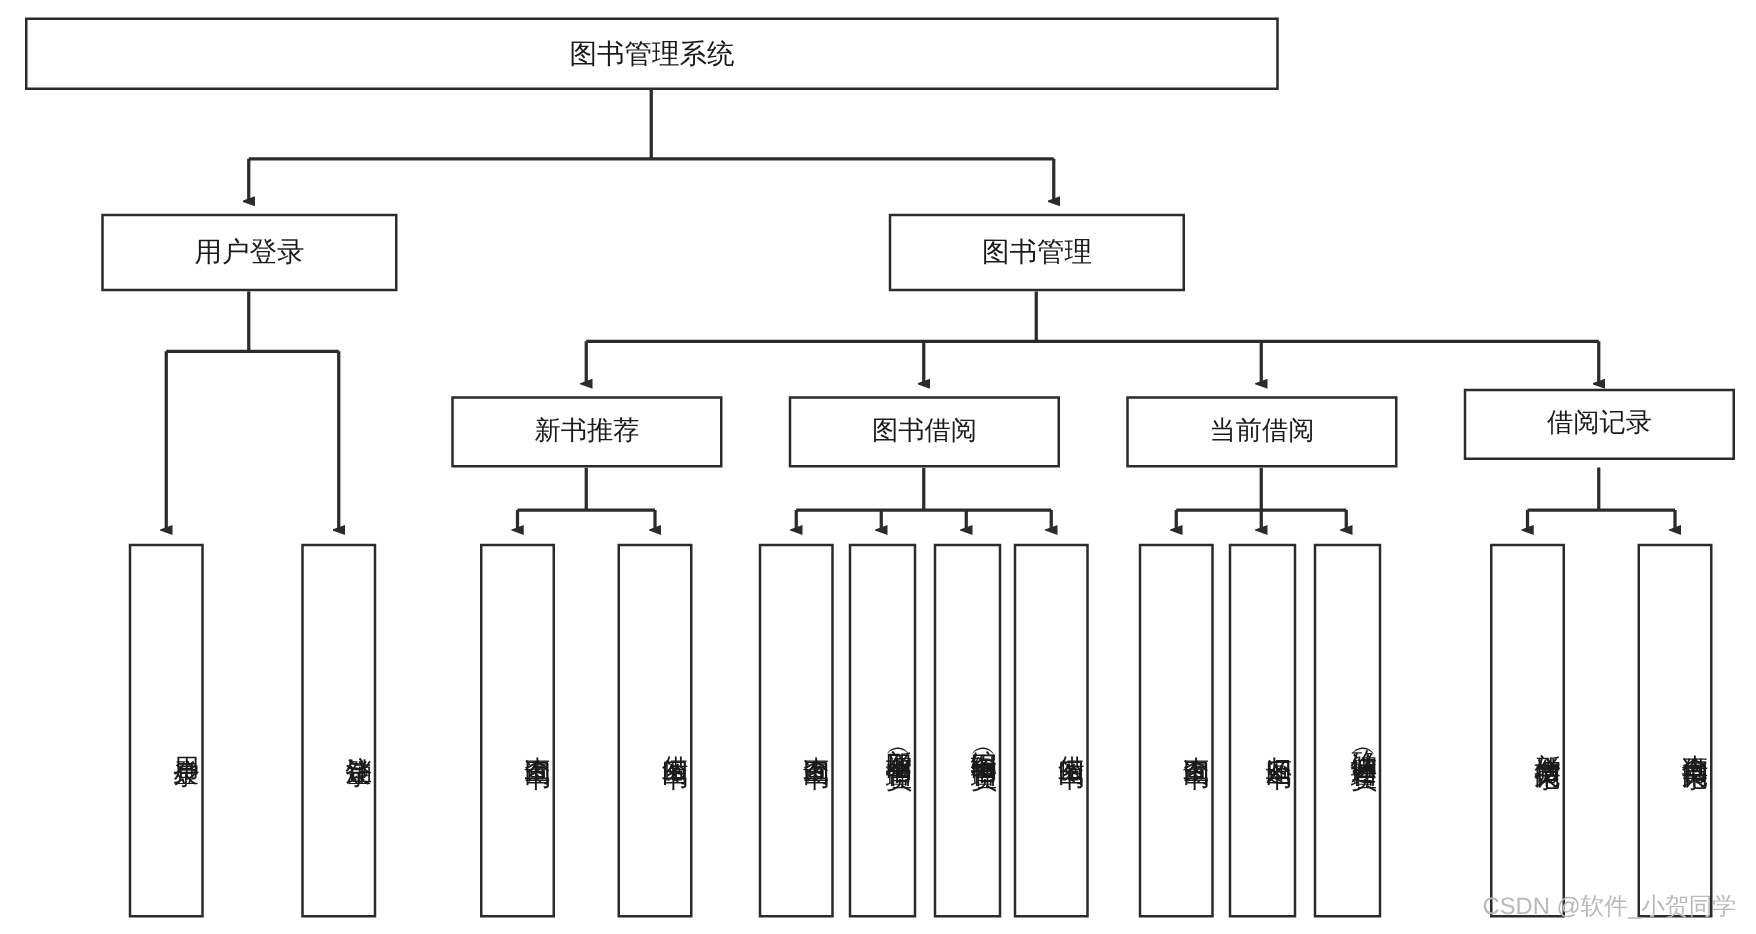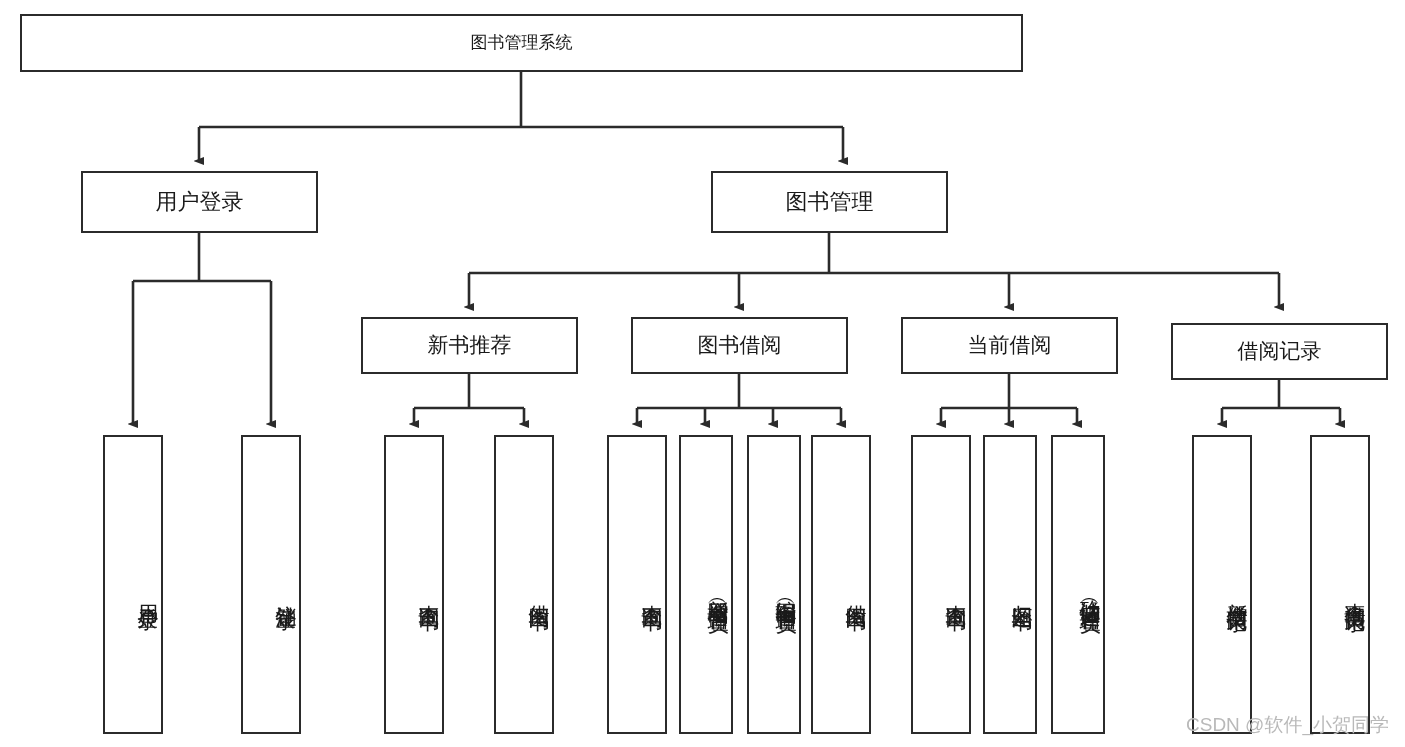--- a/index.html
+++ b/index.html
@@ -30,21 +30,21 @@
     border: 2.5px solid #2b2b2b;
     background: #ffffff;
     color: #1a1a1a;
     display: flex;
     align-items: center;
     justify-content: center;
     text-align: center;
     line-height: 1.25;
   }
   .node.root {
-    font-size: 17px;
+    font-size: 22px;
   }
   .node.level1 {
     font-size: 22px;
   }
   .node.level2 {
     font-size: 21px;
   }
   .node.leaf {
     font-size: 21px;
     writing-mode: vertical-rl;
@@ -137,21 +137,21 @@
 
   <div class="node level1" style="left:711px; top:171px; width:237px; height:62px;">
     <span>图书管理</span>
   </div>
   <div class="node level2" style="left:901px; top:317px; width:217px; height:57px;">
     <span>当前借阅</span>
   </div>
   <div class="node level2" style="left:631px; top:317px; width:217px; height:57px;">
     <span>图书借阅</span>
   </div>
-  <div class="node level2" style="left:1171px; top:323px; width:217px; height:57px;text-align:right;">
+  <div class="node level2" style="left:1171px; top:311px; width:217px; height:57px;text-align:right;">
     <span>借阅记录</span>
   </div>
 
   <div class="node leaf" style="left:103px; top:435px; width:60px; height:299px;">
     <span class="leaf-label">用户登录</span>
   </div>
   <div class="node leaf" style="left:241px; top:435px; width:60px; height:299px;">
     <span class="leaf-label">注销登录</span>
   </div>
 

